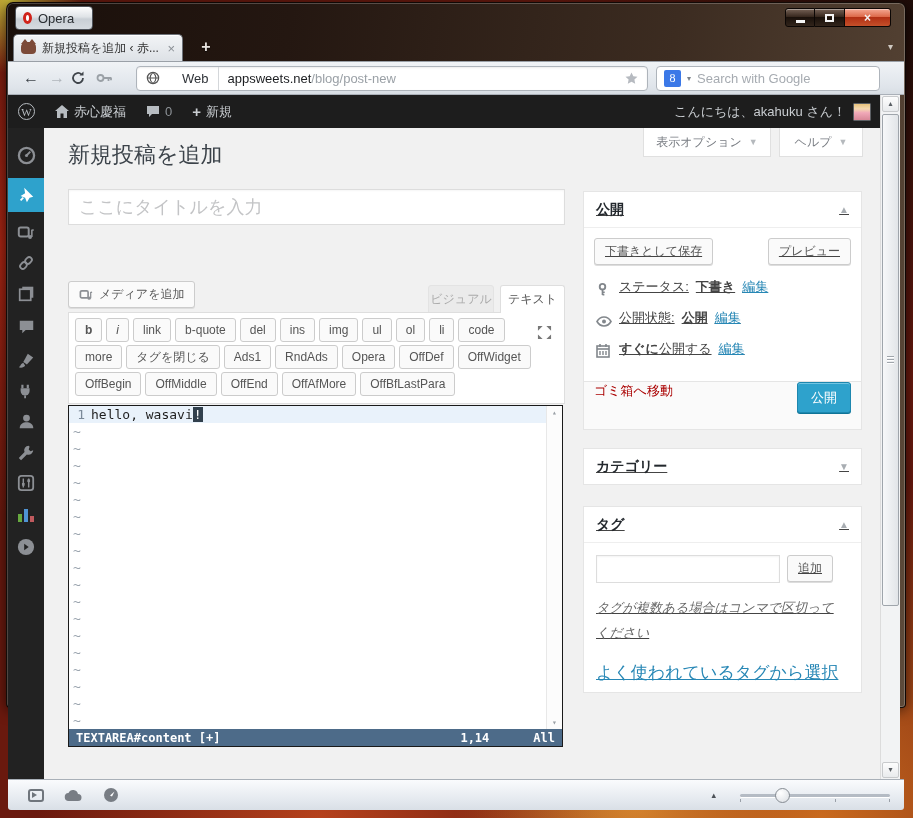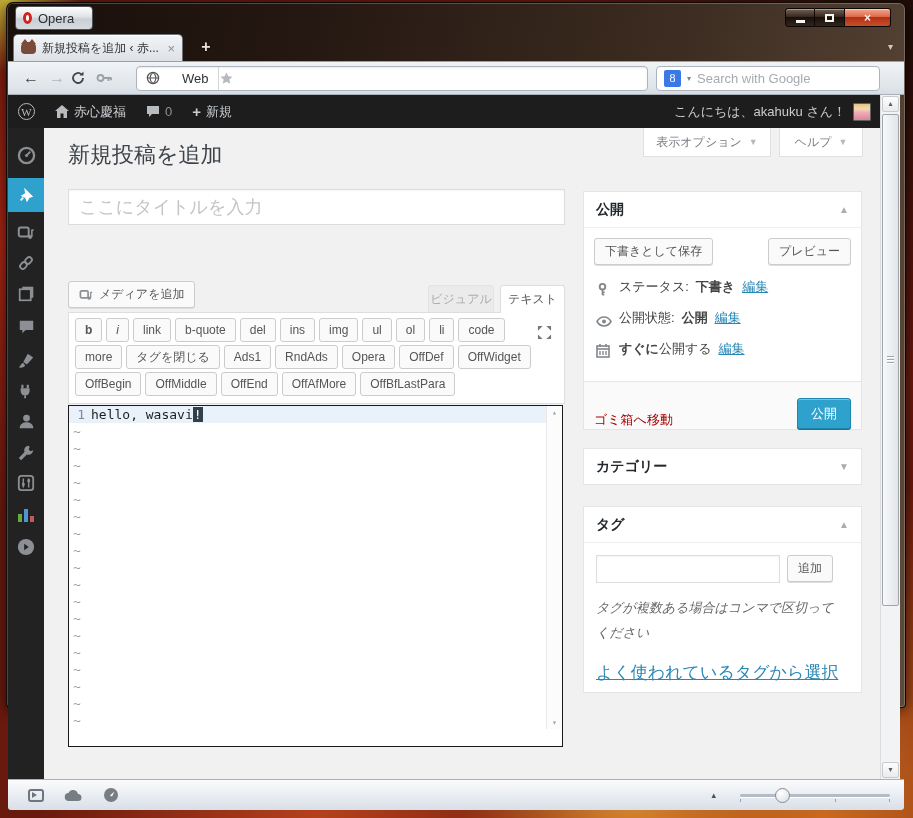--- a/index.html
+++ b/index.html
@@ -130,34 +130,34 @@
   .wv-cursor { display:inline-block; background:#31404d; color:#fff; padding:0 1px; }
   .tilde-row { height:17px; color:#9aa4ae; padding-left:4px; line-height:17px; }
   .wv-scroll { position:absolute; top:0; right:0; width:16px; bottom:17px; background:#fcfcfc; border-left:1px solid #e8e8e8; }
   .wv-scroll .up { position:absolute; top:2px; left:0; right:0; text-align:center; color:#9aa0a6; font-size:8px; }
   .wv-scroll .down { position:absolute; bottom:2px; left:0; right:0; text-align:center; color:#9aa0a6; font-size:8px; }
   .wv-status { position:absolute; left:0; right:0; bottom:0; height:17px; background:#4d6b89; color:#fff;
     font-weight:bold; font-size:12px; display:flex; align-items:center; padding:0 7px; }
   .wv-pos { margin-left:auto; } .wv-all { margin-left:44px; }
 
   
-  .panel { position:absolute; left:539px; width:279px; background:#fff; border:1px solid #e5e5e5; }
+  .panel { position:absolute; left:539px; width:279px; background:#fff; border:1px solid #e5e5e5;text-decoration:underline; }
   .panel-head { height:35px; display:flex; align-items:center; padding:0 12px; font-weight:bold; font-size:14px; color:#23282d; }
   .panel-toggle { margin-left:auto; color:#a8adb2; font-size:10px; }
   .panel.publish { top:63px; height:239px; }
   .pub-body { padding:10px 10px 8px; border-top:1px solid #eee; }
   .btn-sec { height:27px; padding:0 10px; background:#fafafa; border:1px solid #ccc; border-radius:3px;
     color:#555; font-size:12px; box-shadow:0 1px 0 #ddd; }
   .pub-btn-row { display:flex; }
   .pub-btn-row .preview { margin-left:auto; }
   .pub-row { display:flex; align-items:flex-end; gap:7px; margin:13px 2px 0; color:#444; }
   .pub-row .ico { color:#82878c; width:16px; text-align:center; flex:none; }
   .edit-link { color:#2787b5; text-decoration:underline; }
   .pub-foot { position:absolute; left:0; right:0; bottom:0; height:48px; background:#fafafa; border-top:1px solid #e5e5e5;
-    display:flex; align-items:flex-end; padding:0 10px; }
+    display:flex; align-items:flex-start; padding:0 10px; }
   .trash-link { color:#a00; }
   .publish-btn { margin-left:auto; width:54px; height:31px; background:#2ea2cc; border:1px solid #1d87af;
     border-radius:3px; color:#fff; font-size:13px; box-shadow:inset 0 1px 0 rgba(160,220,240,.6), 0 1px 0 #0f7497; }
   .panel.category { top:320px; height:37px; }
   .panel.tags { top:378px; height:187px; }
   .tag-body { padding:12px; border-top:1px solid #eee; }
   .tag-input-row { display:flex; gap:7px; }
   .tag-input { width:184px; height:28px; border:1px solid #ddd; background:#fff; box-shadow:inset 0 1px 2px rgba(0,0,0,.05); }
   .tag-desc { margin-top:13px; font-style:italic; color:#666; font-size:13px; line-height:1.9; width:250px; }
   .tag-cloud-link { display:inline-block; margin-top:16px; color:#2787b5; text-decoration:underline; font-size:17px; }
@@ -234,20 +234,21 @@
           </svg>
       </span>
       <div class="addr-bar">
         <span class="addr-engine">
           <svg width="14" height="14" viewBox="0 0 14 14">
               <circle cx="7" cy="7" r="5.6" stroke="#555" stroke-width="1.3" fill="none"></circle>
               <path d="M1.4 7h11.2M7 1.4c-4 3.6-4 7.6 0 11.2M7 1.4c4 3.6 4 7.6 0 11.2" stroke="#555" stroke-width="1.1" fill="none"></path>
             </svg>
           <span>Web</span>
         </span>
+        <span class="addr-url"><span class="url-domain">appsweets.net</span><span class="url-path">/blog/post-new</span></span>
         <span class="addr-star">
           <svg width="15" height="15" viewBox="0 0 15 15">
               <path d="M7.5 1.5l1.8 3.8 4.2.5-3.1 2.8.8 4.1-3.7-2-3.7 2 .8-4.1L1.5 5.8l4.2-.5z" fill="#b6bac0"></path>
             </svg>
         </span>
       </div>
       <div class="search-bar">
         <span class="g-badge">8</span>
         <span class="search-caret">▾</span>
         <span class="search-ph">Search with Google</span>
@@ -459,20 +460,25 @@
                 <div class="tilde-row">~</div>
                 <div class="tilde-row">~</div>
                 <div class="tilde-row">~</div>
                 <div class="tilde-row">~</div>
                 <div class="tilde-row">~</div>
               </div>
           </div>
           <div class="wv-scroll">
             <span class="up">▴</span>
             <span class="down">▾</span>
+          </div>
+          <div class="wv-status">
+            <span>TEXTAREA#content [+]</span>
+            <span class="wv-pos">1,14</span>
+            <span class="wv-all">All</span>
           </div>
         </div>
 
         <div class="panel publish">
           <div class="panel-head">
             <span>公開</span>
             <span class="panel-toggle">▲</span>
           </div>
           <div class="pub-body">
             <div class="pub-btn-row">

